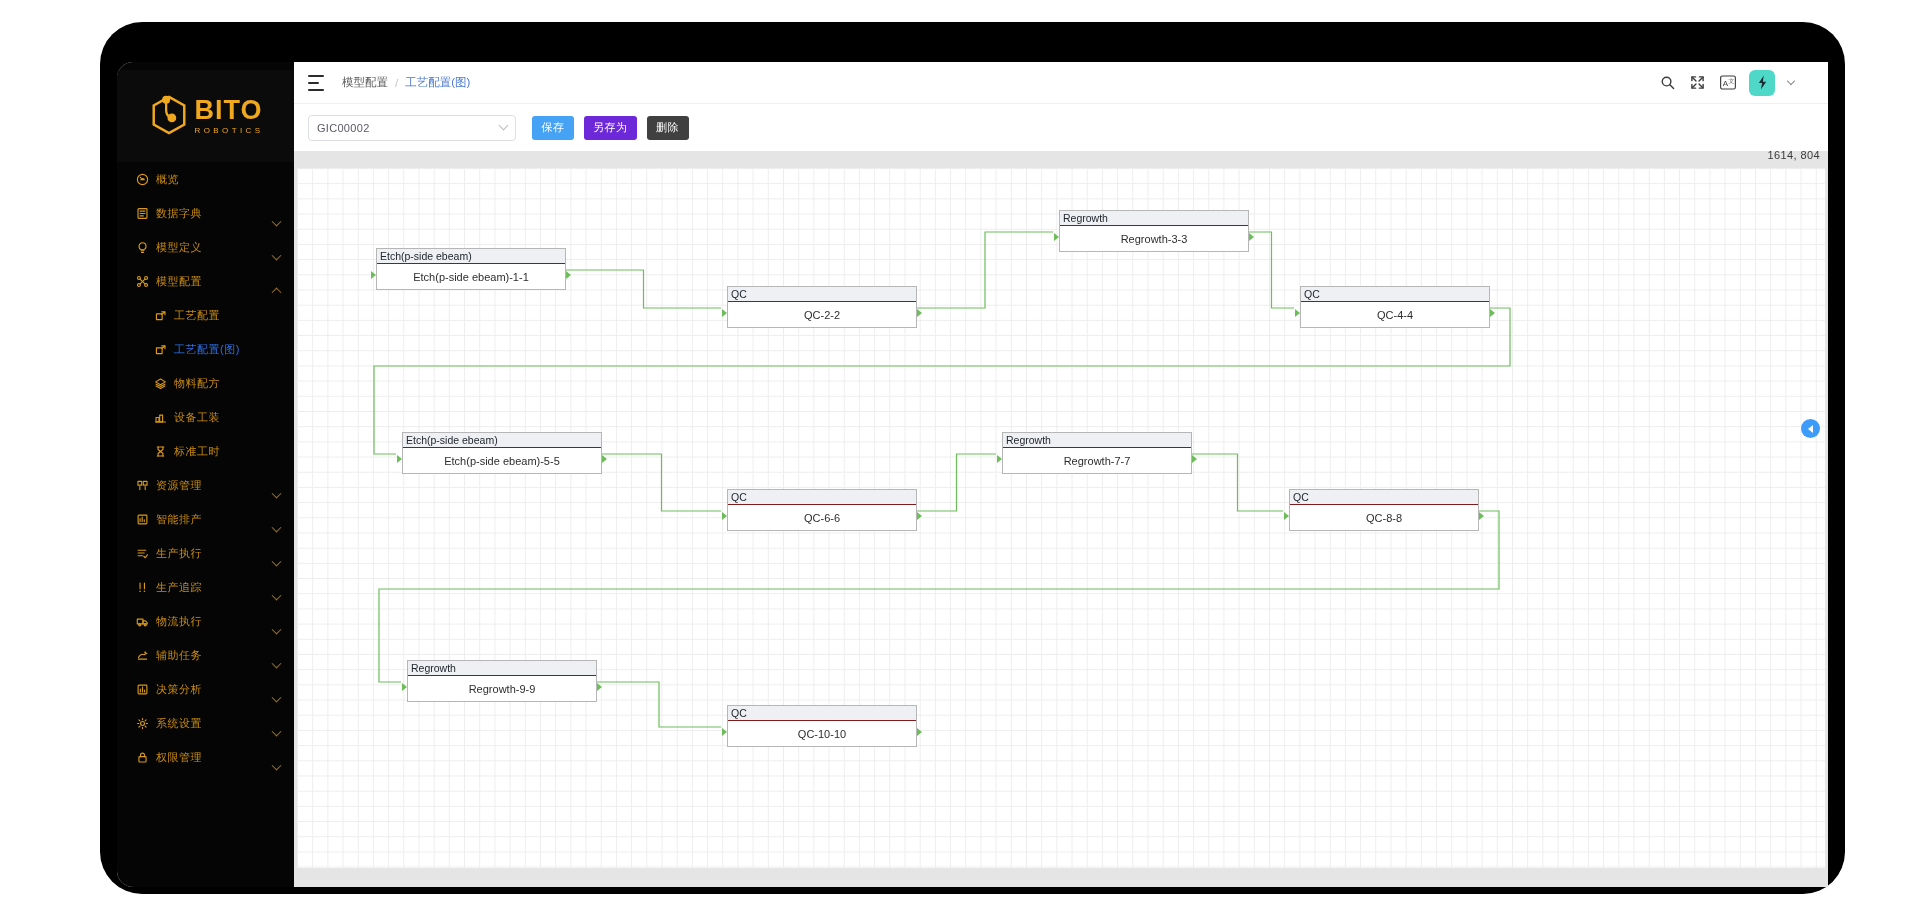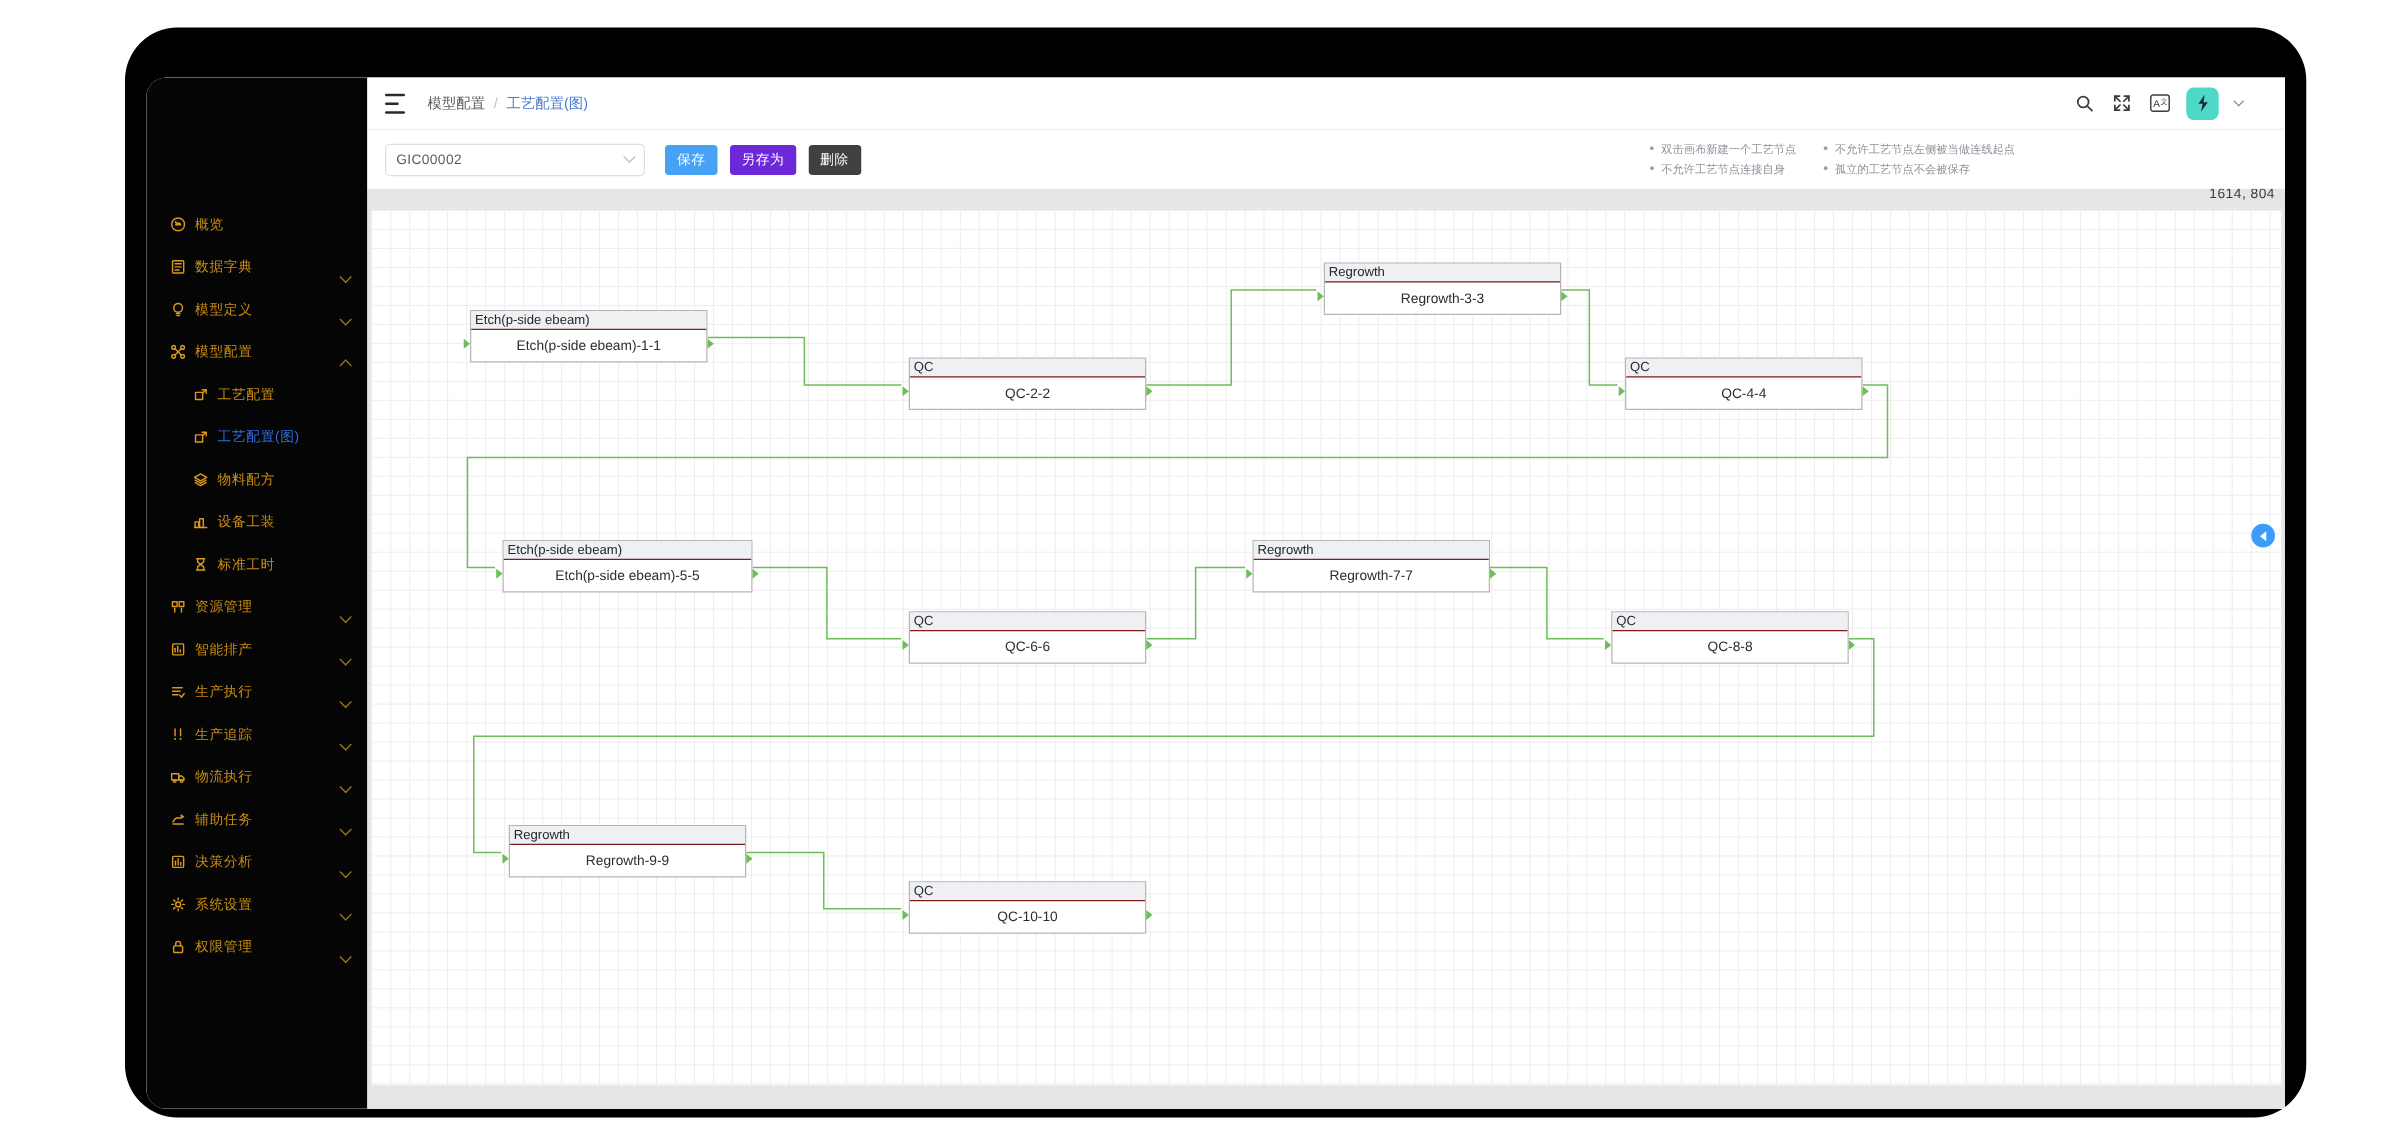--- a/index.html
+++ b/index.html
@@ -267,20 +267,34 @@
   }
 </style>
 </head>
 <body>
 
 <div id="device">
   <div id="screen">
 
     <div id="sidebar">
 
+      <div id="logo-block">
+        <div class="logo-wrap">
+          <svg class="logo-mark" viewBox="0 0 44 48">
+            <path d="M22 4 L38 13 L38 33 L22 42 L6 33 L6 13 Z" fill="none" stroke="#f0a81e" stroke-width="2.6"></path>
+            <circle cx="19" cy="7" r="4.2" fill="#f0a81e"></circle>
+            <path d="M19 10 L19 18 Q19 24 24 25" fill="none" stroke="#f0a81e" stroke-width="2.4"></path>
+            <circle cx="25" cy="26" r="4.6" fill="#f0a81e"></circle>
+          </svg>
+          <div class="logo-txt">
+            <div class="logo-main">BITO</div>
+            <div class="logo-sub">ROBOTICS</div>
+          </div>
+        </div>
+      </div>
 
       <div id="menu">
           <div class="menu-item">
             <span class="mi-icon">
               <svg width="13" height="13" viewBox="0 0 16 16" fill="none" stroke="#d99a1b" stroke-width="1.4" stroke-linecap="round" stroke-linejoin="round">
                 <circle cx="8" cy="8" r="6.3"></circle>
                 <path d="M5 9a3 3 0 0 1 6 0" fill="#d99a1b" stroke="none"></path>
                 <circle cx="5.6" cy="5.6" r="1" fill="#d99a1b" stroke="none"></circle>
               </svg>
             </span>
@@ -531,42 +545,20 @@
 
       <div id="toolbar">
         <div id="process-select">
           <span class="val">GIC00002</span>
           <span class="caret"></span>
         </div>
         <button class="tb-btn save">保存</button>
         <button class="tb-btn saveas">另存为</button>
         <button class="tb-btn delete">删除</button>
 
-        <div id="hints">
-          <div class="hint-col">
-            <div class="hint-li">
-              <span class="dot"></span>
-              <span>双击画布新建一个工艺节点</span>
-            </div>
-            <div class="hint-li">
-              <span class="dot"></span>
-              <span>不允许工艺节点连接自身</span>
-            </div>
-          </div>
-          <div class="hint-col">
-            <div class="hint-li">
-              <span class="dot"></span>
-              <span>不允许工艺节点左侧被当做连线起点</span>
-            </div>
-            <div class="hint-li">
-              <span class="dot"></span>
-              <span>孤立的工艺节点不会被保存</span>
-            </div>
-          </div>
-        </div>
       </div>
 
       <div id="canvas-wrap">
         <div id="coord-readout">1614, 804</div>
         <div id="canvas">
           <svg id="edges">
               <path d="M 269 102 L 346.5 102 L 346.5 140 L 424 140" fill="none" stroke="#6dbd5a" stroke-width="1.2"></path>
               <path d="M 620 140 L 688 140 L 688 64 L 756 64" fill="none" stroke="#6dbd5a" stroke-width="1.2"></path>
               <path d="M 952 64 L 974.5 64 L 974.5 140 L 997 140" fill="none" stroke="#6dbd5a" stroke-width="1.2"></path>
               <path d="M 305 286 L 364.5 286 L 364.5 343 L 424 343" fill="none" stroke="#6dbd5a" stroke-width="1.2"></path>

